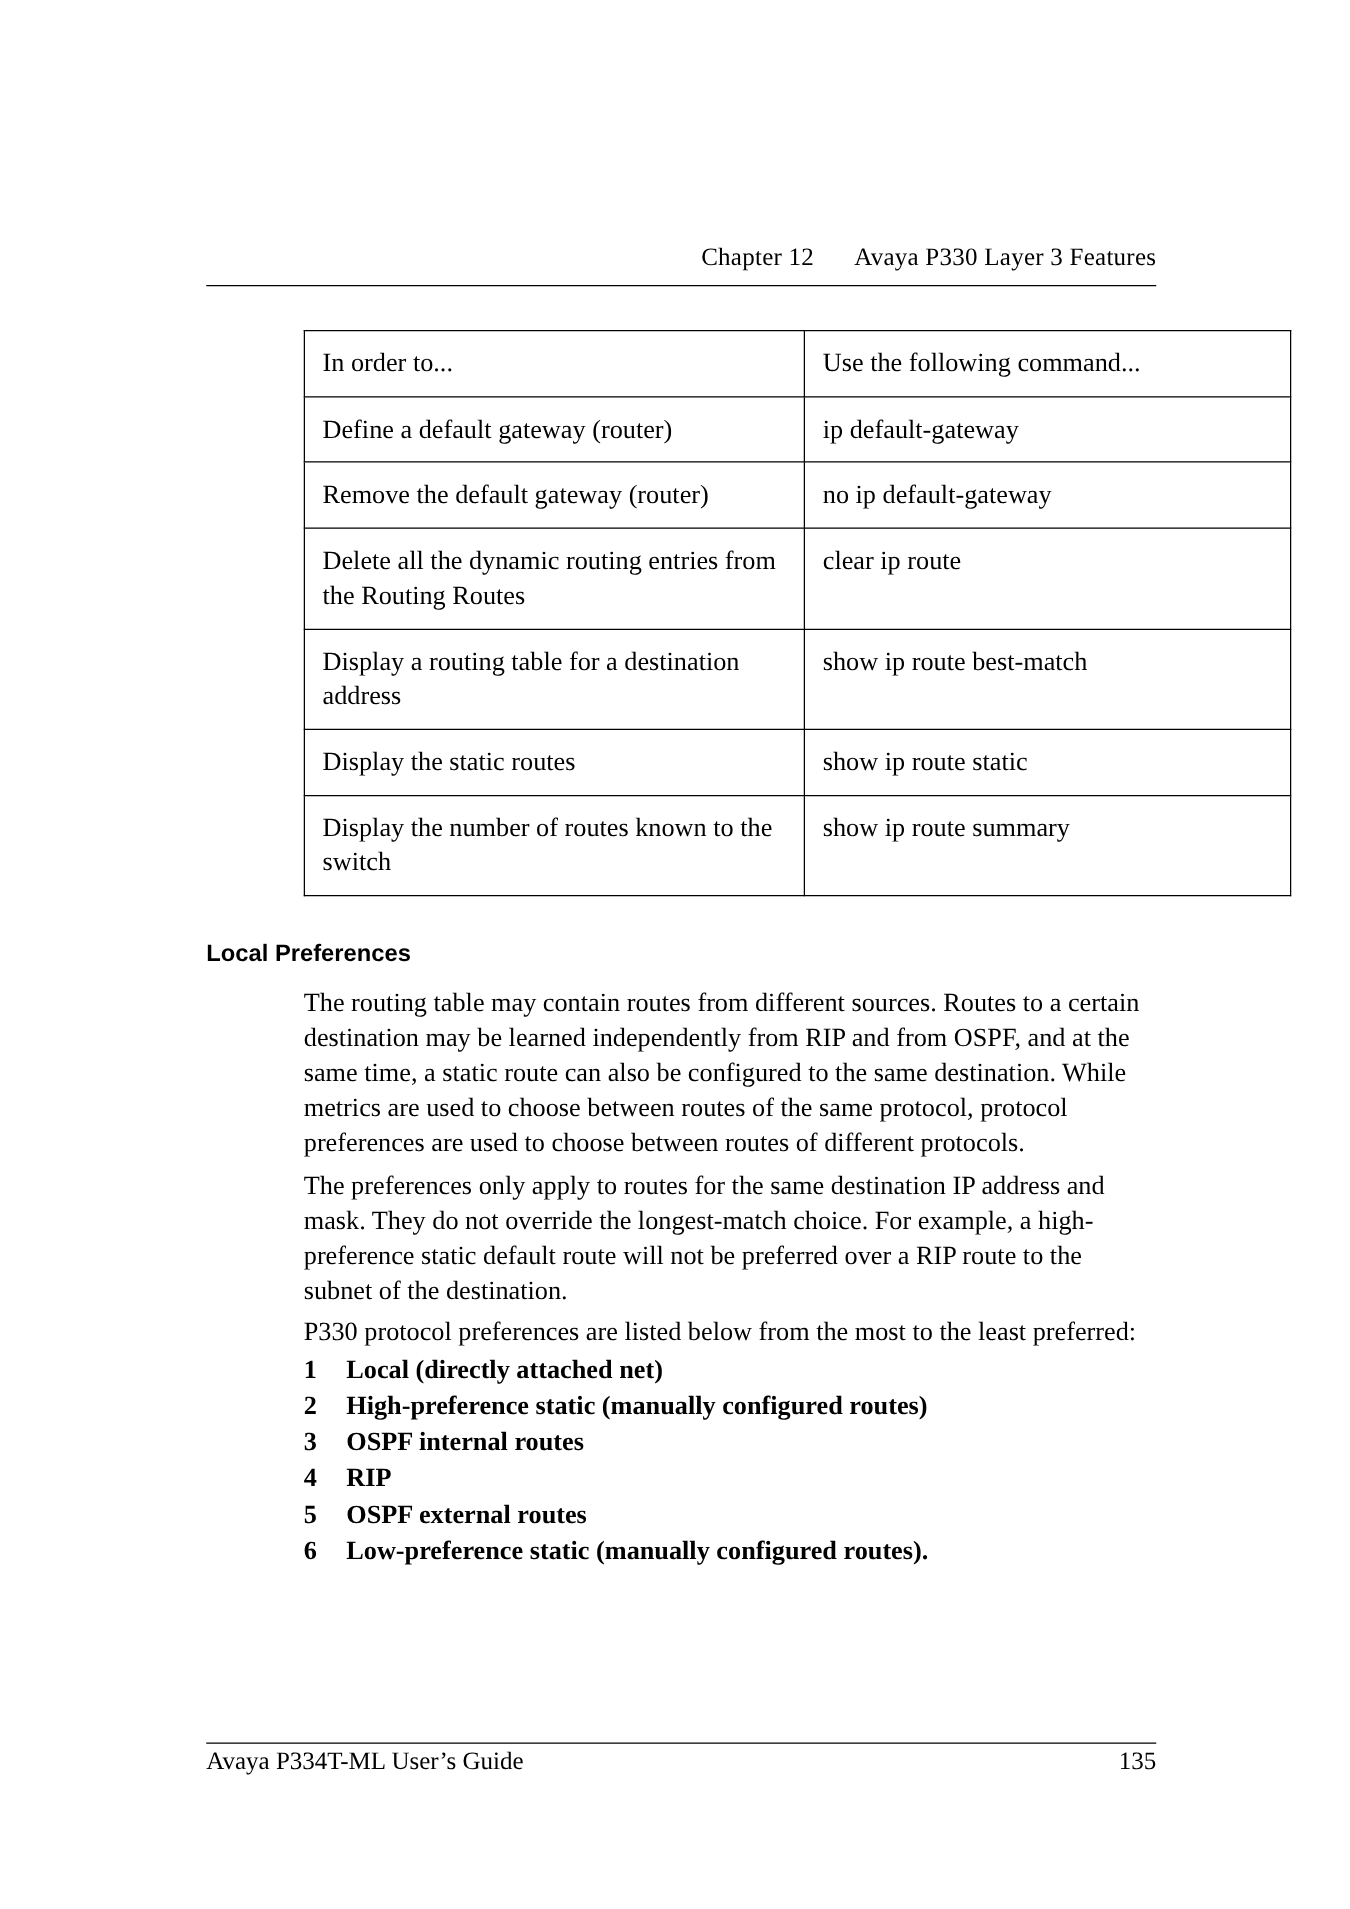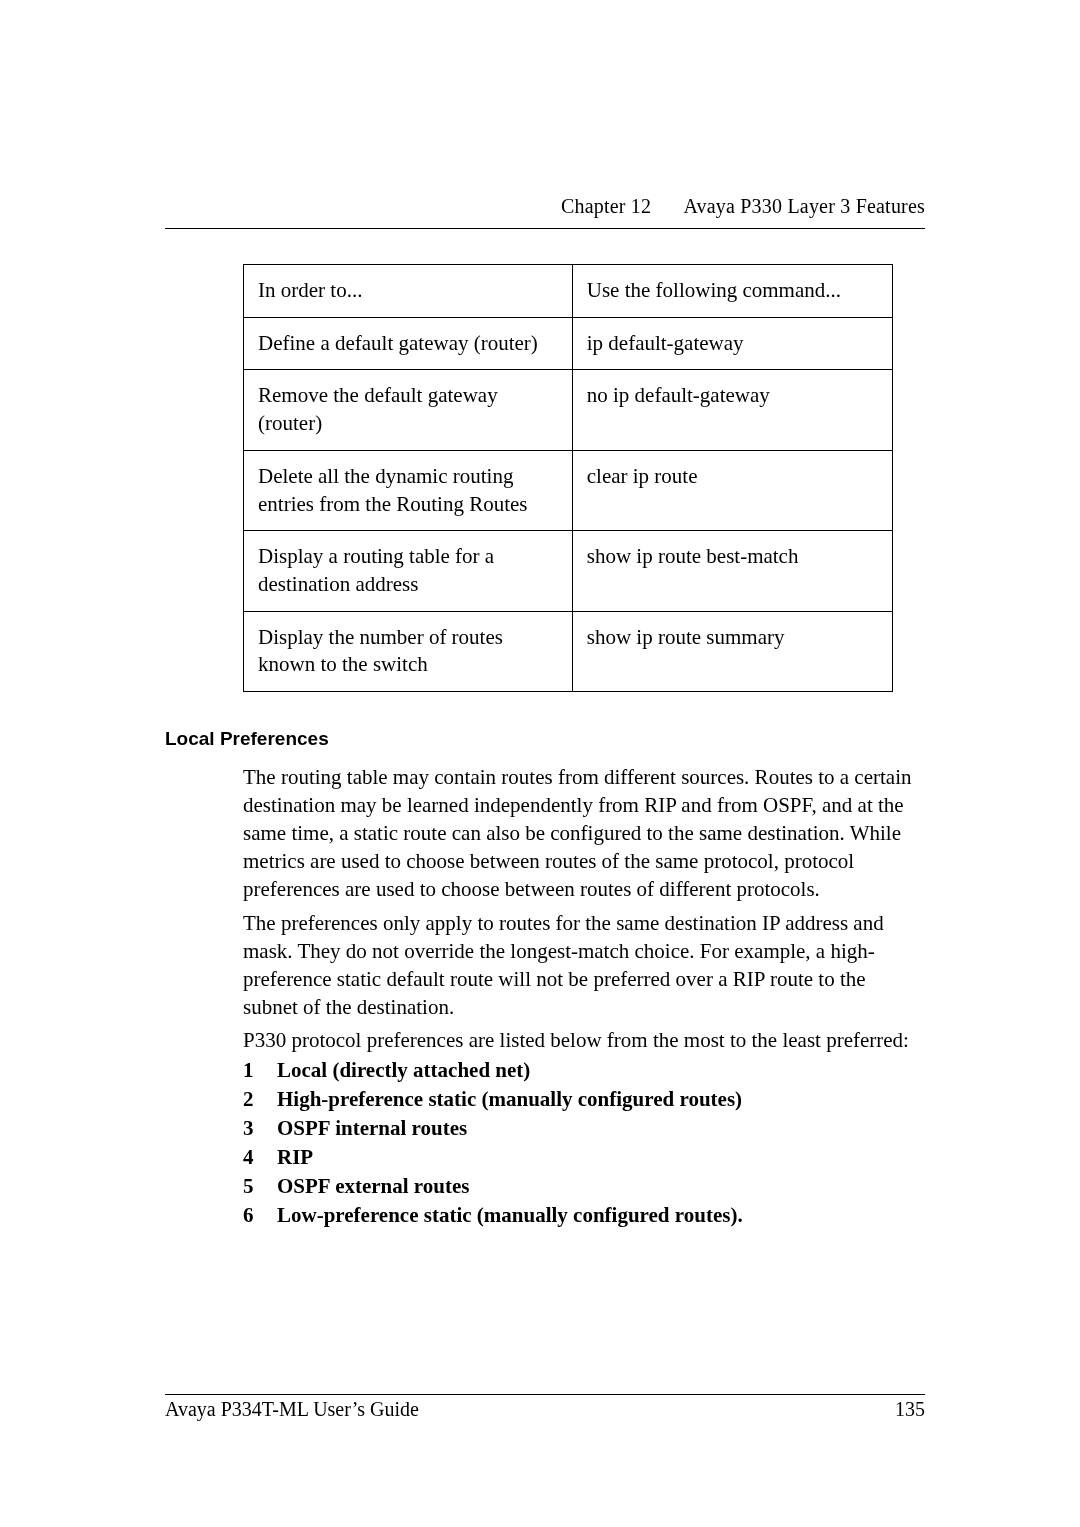--- a/index.html
+++ b/index.html
@@ -35,21 +35,21 @@
     border-top: 1.5px solid #000;
   }
   .content {
     position: absolute;
     top: 260px;
     left: 165px;
     right: 155px;
   }
   table.cmd {
     border-collapse: collapse;
-    width: 650px;
+    width: 790px;
     margin-left: 78px;
     margin-top: 4px;
   }
   table.cmd td {
     border: 1.2px solid #000;
     padding: 12px 14px 12px 14px;
     font-size: 21px;
     vertical-align: top;
     line-height: 1.32;
   }
@@ -137,20 +137,24 @@
       </tr>
       <tr>
         <td>Delete all the dynamic routing entries from the Routing Routes</td>
         <td>clear ip route</td>
       </tr>
       <tr>
         <td>Display a routing table for a destination address</td>
         <td>show ip route best-match</td>
       </tr>
       <tr>
+        <td>Display the static routes</td>
+        <td>show ip route static</td>
+      </tr>
+      <tr>
         <td>Display the number of routes known to the switch</td>
         <td>show ip route summary</td>
       </tr>
     </tbody>
       </table>
 
     <div class="section-head">Local Preferences</div>
 
     <div class="body-text">
       <p>The routing table may contain routes from different sources. Routes to a certain destination may be learned independently from RIP and from OSPF, and at the same time, a static route can also be configured to the same destination. While metrics are used to choose between routes of the same protocol, protocol preferences are used to choose between routes of different protocols.</p>

